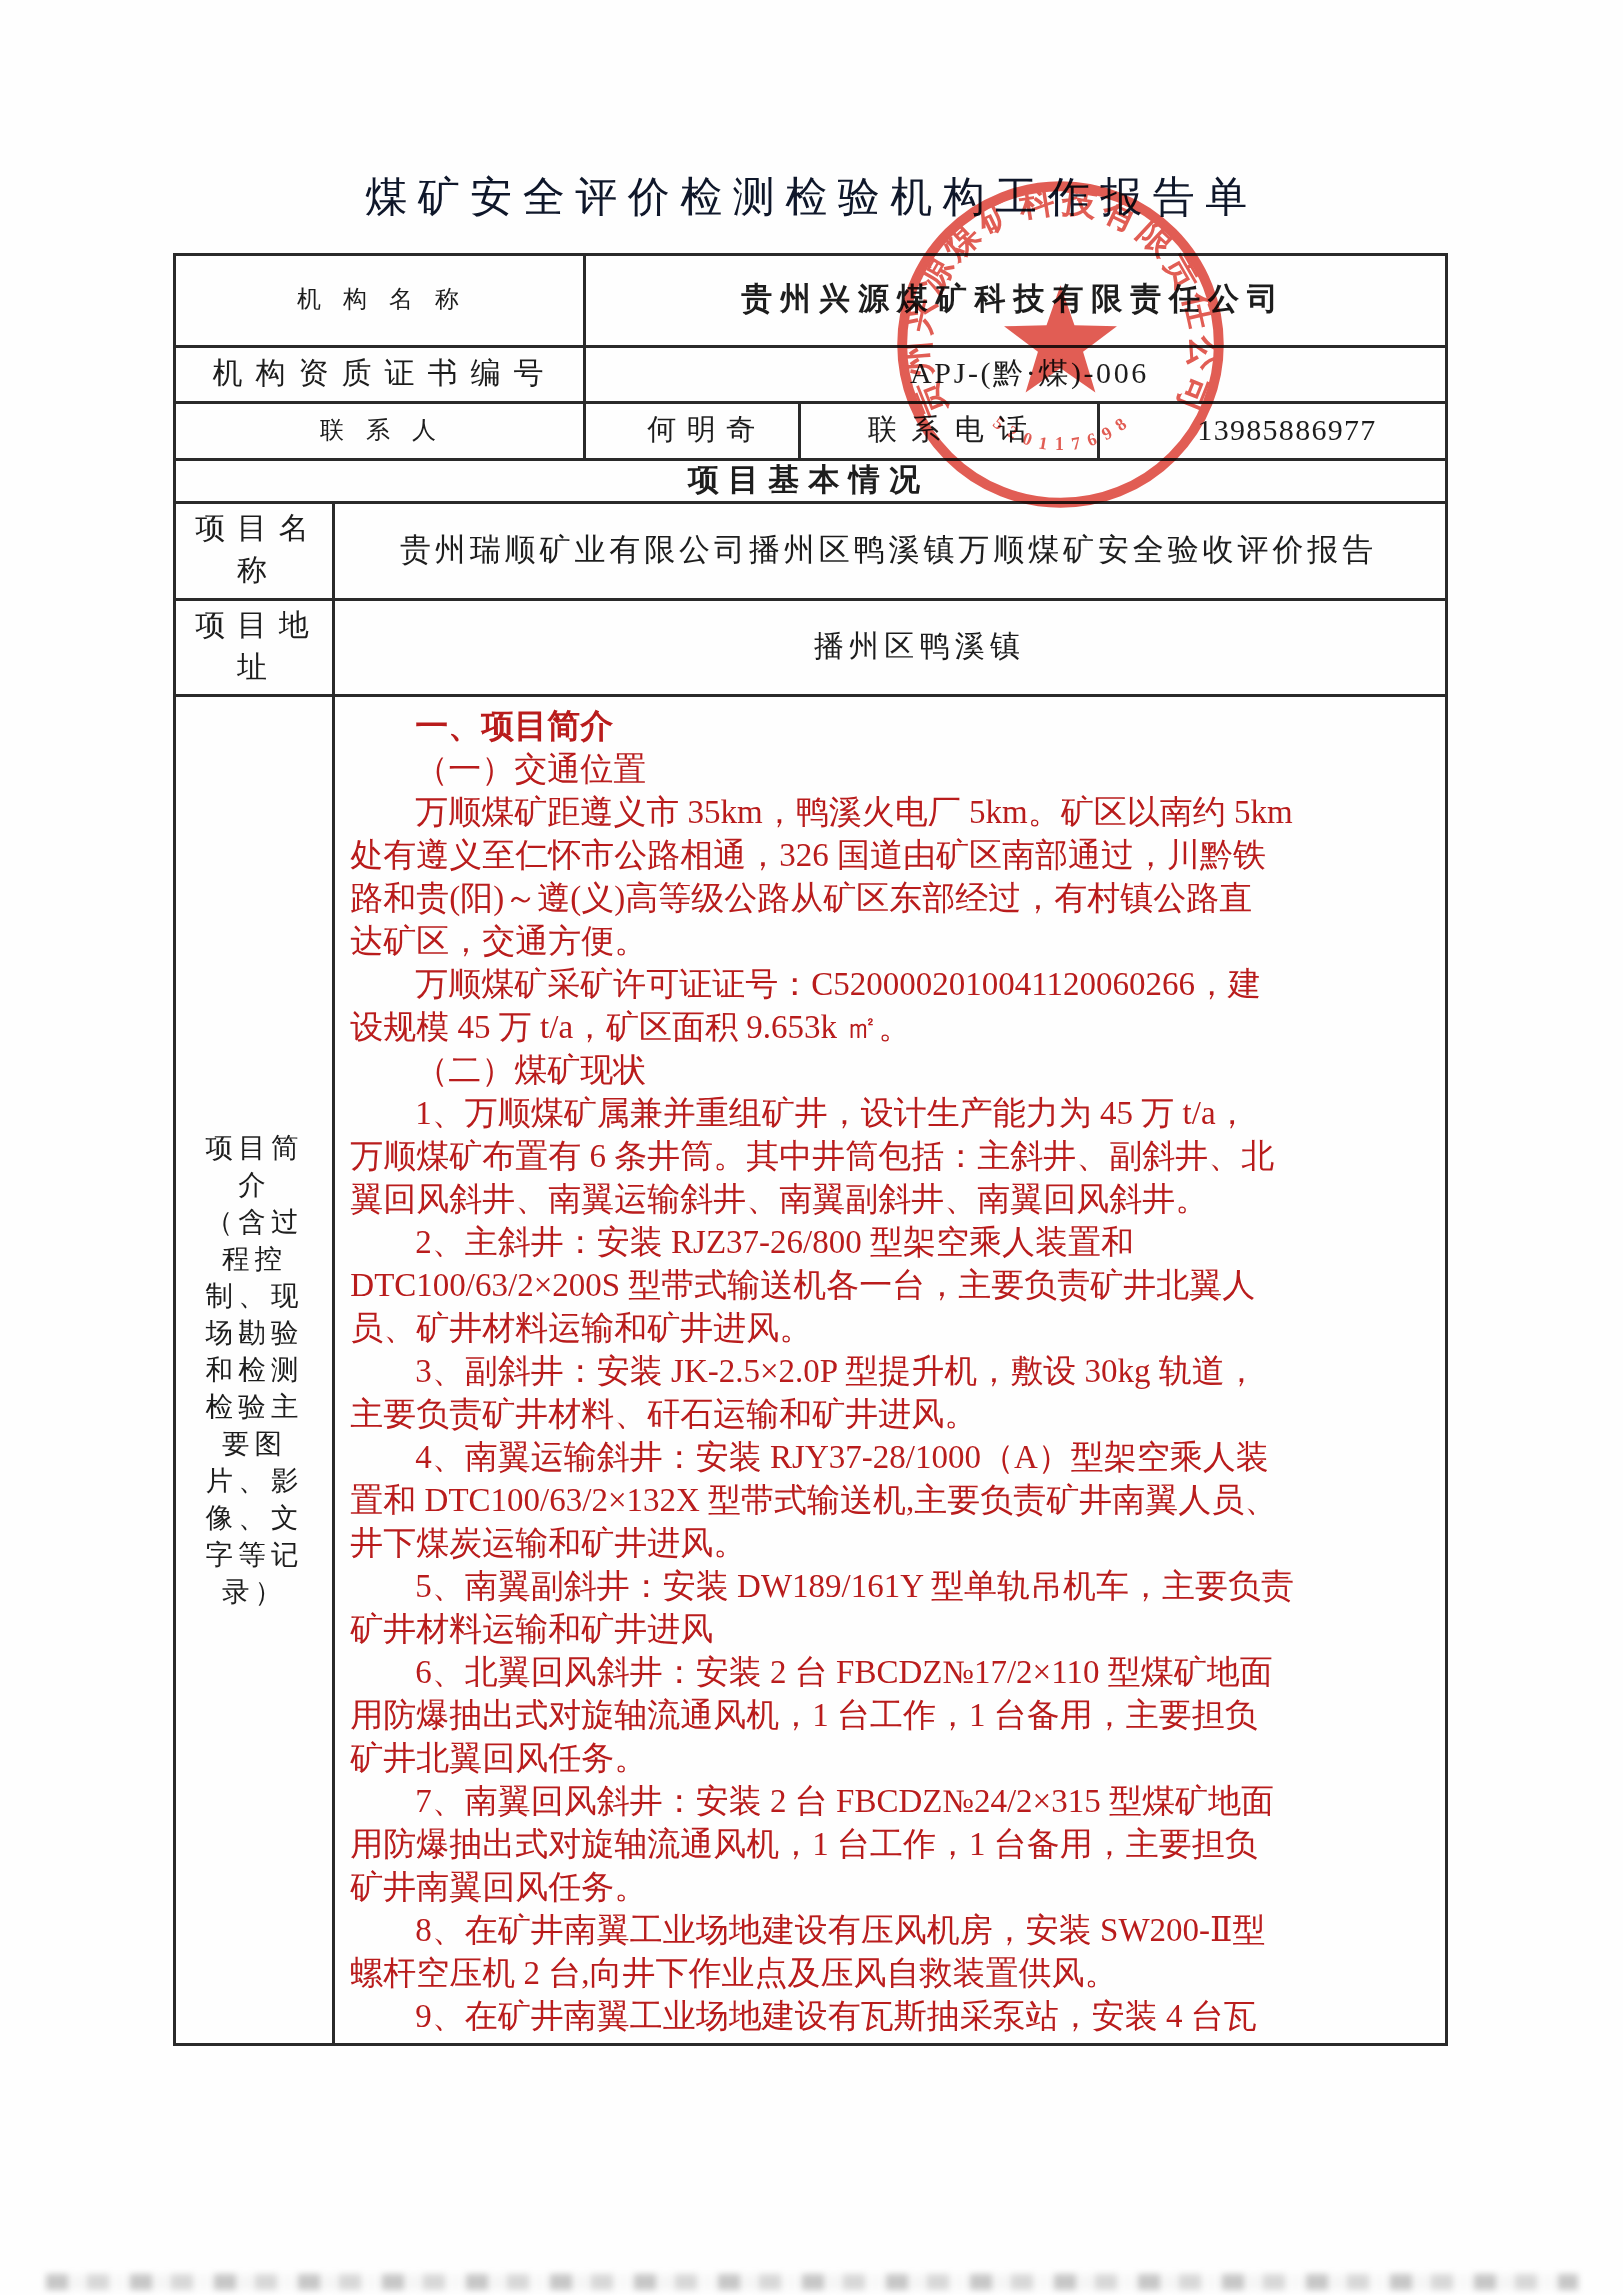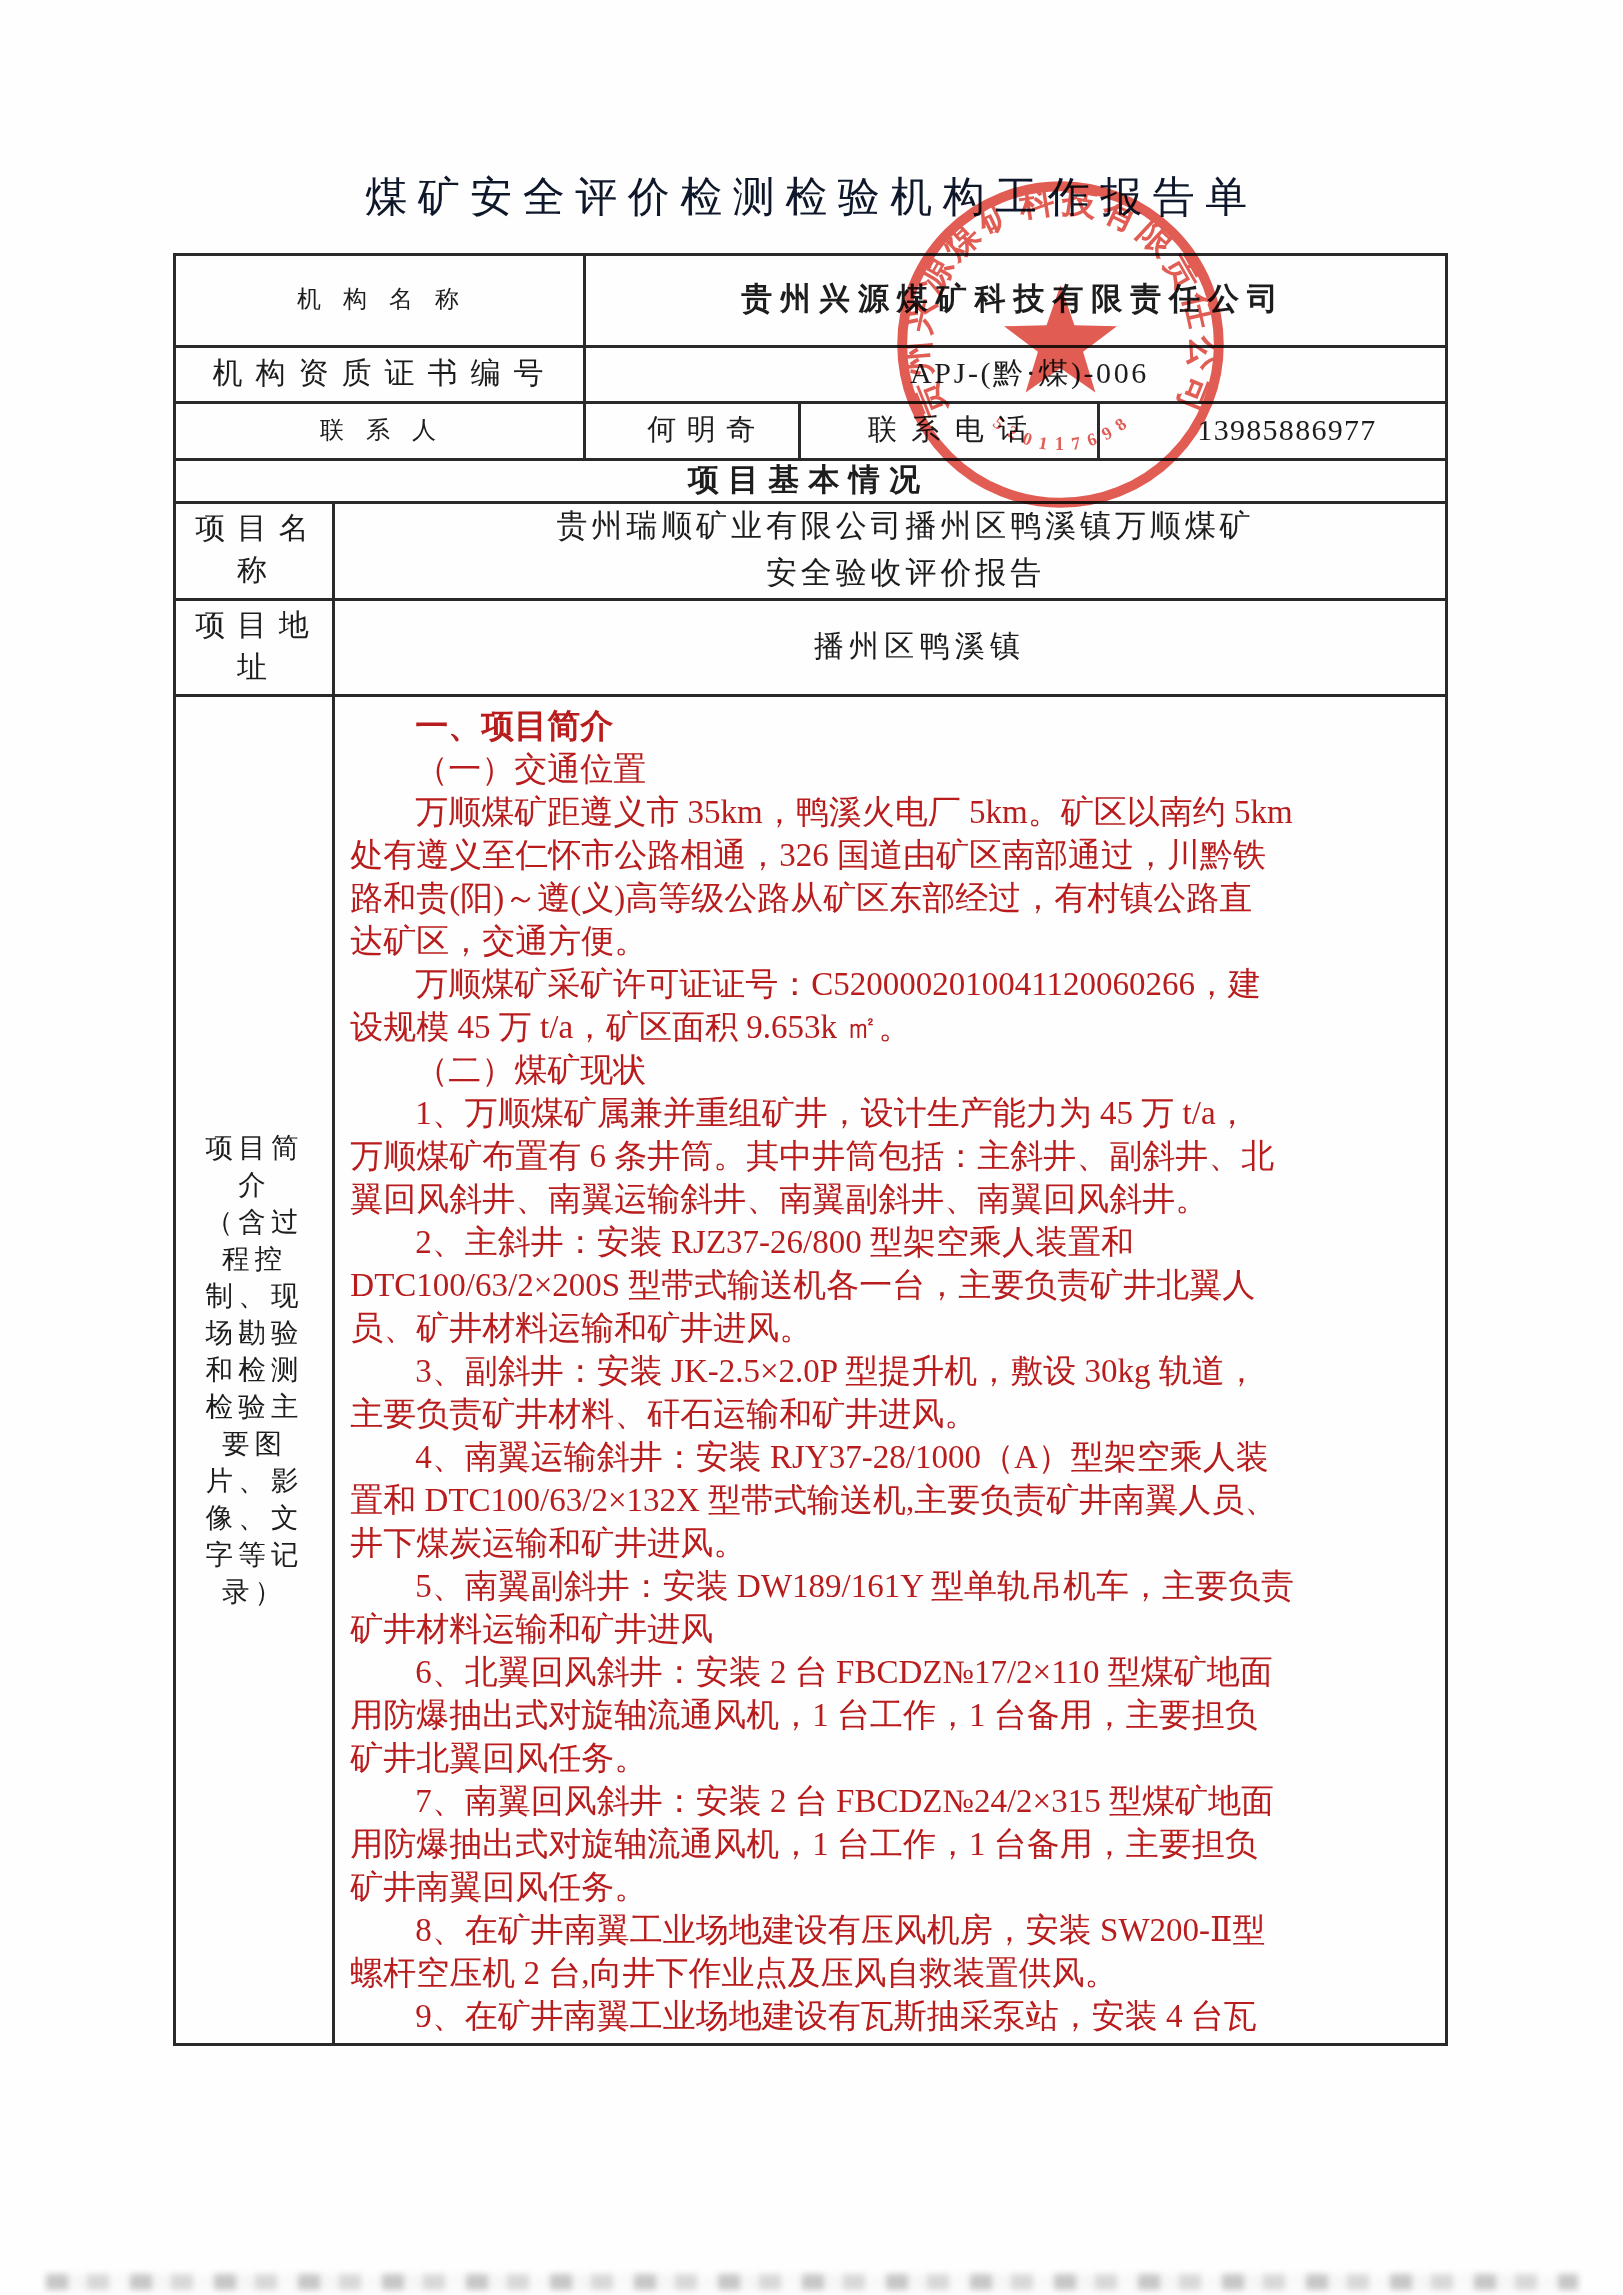--- a/index.html
+++ b/index.html
@@ -23,21 +23,21 @@
     position:absolute;left:0;top:169px;width:1623px;
     text-align:center;font-size:42px;font-weight:400;
     letter-spacing:10.5px;color:#0f172a;
   }
   .lbl{font-size:30px;letter-spacing:14.4px;text-indent:14.4px;}
   .lbl-wide{font-size:24px;letter-spacing:22px;text-indent:22px;border-radius:21px;}
   .val-bold{font-size:31px;font-weight:700;letter-spacing:7.9px;}
   .val{font-size:30px;letter-spacing:2.6px;margin-left:16px;}
   .sec-hd{font-size:31px;font-weight:700;letter-spacing:9.2px;}
   .two-line{flex-direction:column;line-height:42px;font-size:30px;letter-spacing:11.8px;text-indent:11.8px;}
-  .name-val{flex-direction:column;line-height:47px;font-size:31px;letter-spacing:3.9px;margin-left:17px;}
+  .name-val{flex-direction:row;line-height:47px;font-size:31px;letter-spacing:3.9px;}
   .intro-label{
     flex-direction:column;line-height:37px;font-size:27.5px;
     letter-spacing:5.2px;text-indent:5.2px;
   }
   .body-cell{
     position:absolute;box-sizing:border-box;
     padding:10.5px 13px 0 18.3px;
     font-size:33px;line-height:43px;color:#b91c1c;
     text-align:left;
   }

